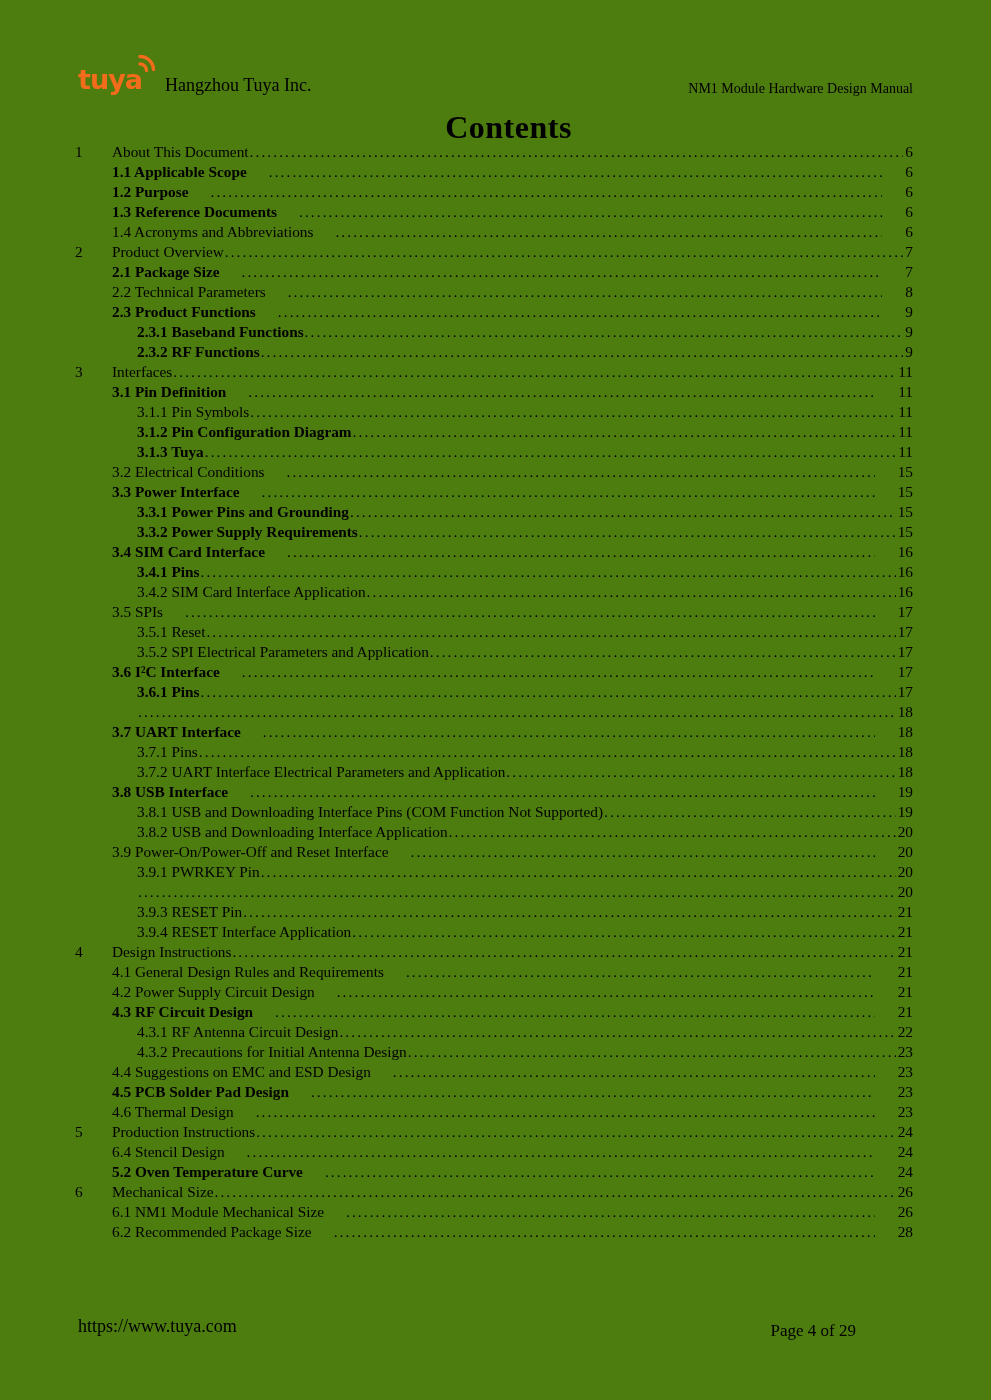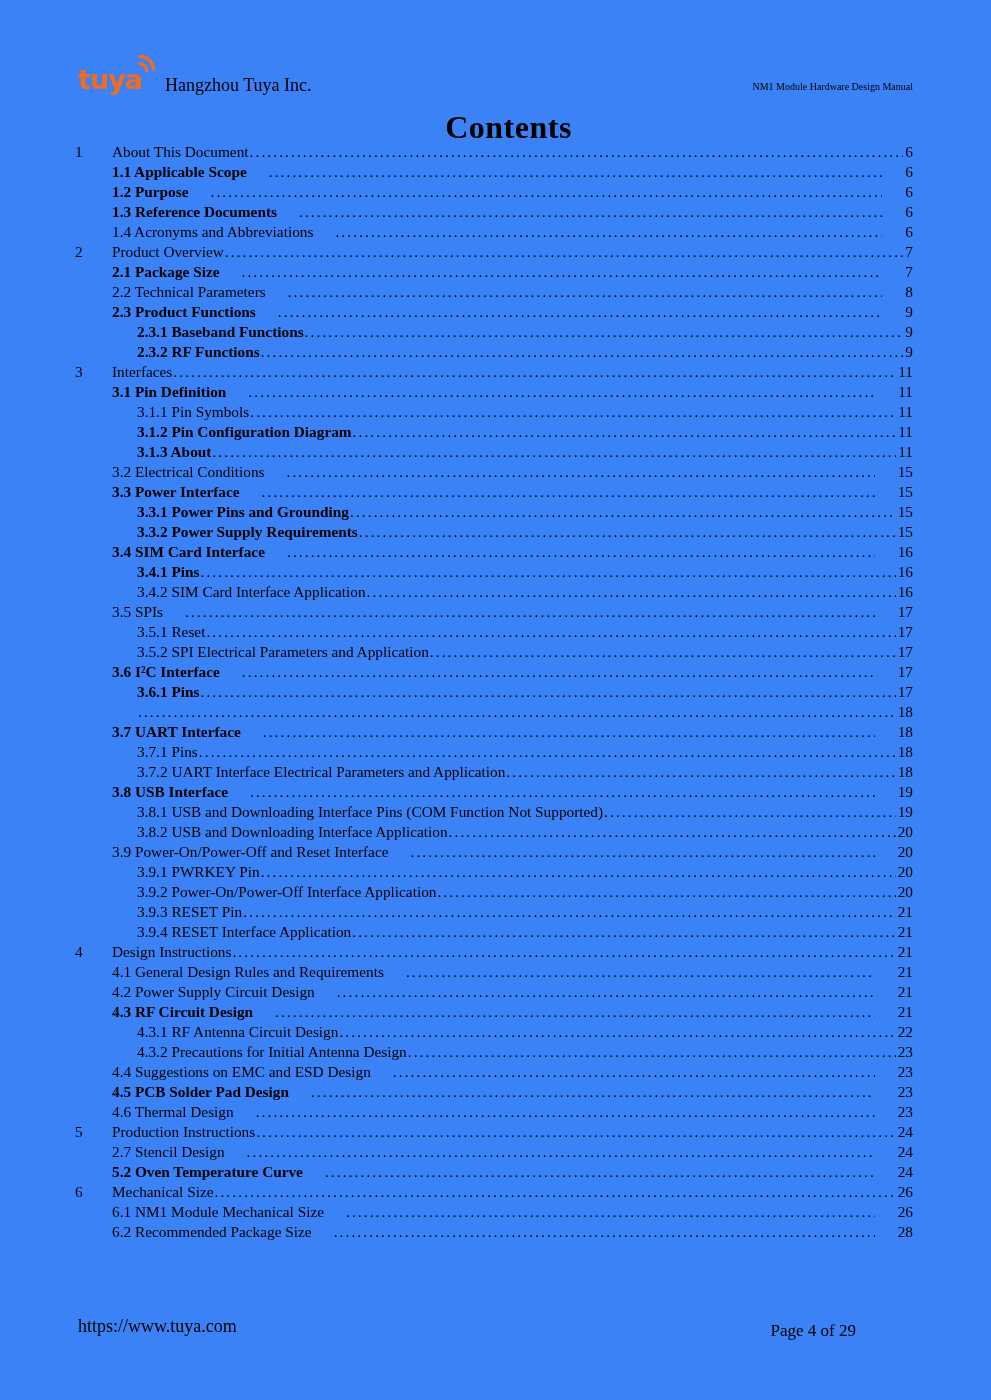--- a/index.html
+++ b/index.html
@@ -1,20 +1,20 @@
 <!DOCTYPE html>
 <html><head>
 <meta charset="utf-8">
 <style>
   html, body { margin: 0; padding: 0; background: #ffffff; }
   .page {
     position: relative;
     width: 991px;
     height: 1400px;
-    background: #3b82f6;
+    background: #4d7c0f;
     font-family: "Liberation Serif", serif;
     color: #000000;
     overflow: hidden;
   }
 
   
   .logo-group {
     position: absolute;
     left: 78px;
     top: 52px;
@@ -26,21 +26,21 @@
   .company-name {
     font-size: 18px;
     line-height: 1;
     padding-bottom: 4px;
     white-space: nowrap;
   }
   .doc-title {
     position: absolute;
     right: 78px;
     top: 81px;
-    font-size: 10px;
+    font-size: 14px;
     white-space: nowrap;
   }
 
   
   .page-title {
     position: absolute;
     top: 96px;
     left: 0;
     width: 100%;
     margin: 13px;
@@ -187,21 +187,21 @@
         <span class="toc-label">3.1.1 Pin Symbols</span>
         <span class="toc-dots">............................................................................................................................................................................................................................................................................................................</span>
         <span class="toc-page">11</span>
       </div>
       <div class="toc-row lv3 bold">
         <span class="toc-label">3.1.2 Pin Configuration Diagram</span>
         <span class="toc-dots">............................................................................................................................................................................................................................................................................................................</span>
         <span class="toc-page">11</span>
       </div>
       <div class="toc-row lv3 bold">
-        <span class="toc-label">3.1.3 About</span>
+        <span class="toc-label">3.1.3 Tuya</span>
         <span class="toc-dots">............................................................................................................................................................................................................................................................................................................</span>
         <span class="toc-page">11</span>
       </div>
       <div class="toc-row lv2">
         <span class="toc-label">3.2 Electrical Conditions</span>
         <span class="toc-dots">............................................................................................................................................................................................................................................................................................................</span>
         <span class="toc-page">15</span>
       </div>
       <div class="toc-row lv2 bold">
         <span class="toc-label">3.3 Power Interface</span>
@@ -296,21 +296,20 @@
         <span class="toc-label">3.9 Power-On/Power-Off and Reset Interface</span>
         <span class="toc-dots">............................................................................................................................................................................................................................................................................................................</span>
         <span class="toc-page">20</span>
       </div>
       <div class="toc-row lv3">
         <span class="toc-label">3.9.1 PWRKEY Pin</span>
         <span class="toc-dots">............................................................................................................................................................................................................................................................................................................</span>
         <span class="toc-page">20</span>
       </div>
       <div class="toc-row lv3">
-        <span class="toc-label">3.9.2 Power-On/Power-Off Interface Application</span>
         <span class="toc-dots">............................................................................................................................................................................................................................................................................................................</span>
         <span class="toc-page">20</span>
       </div>
       <div class="toc-row lv3">
         <span class="toc-label">3.9.3 RESET Pin</span>
         <span class="toc-dots">............................................................................................................................................................................................................................................................................................................</span>
         <span class="toc-page">21</span>
       </div>
       <div class="toc-row lv3">
         <span class="toc-label">3.9.4 RESET Interface Application</span>
@@ -363,21 +362,21 @@
         <span class="toc-dots">............................................................................................................................................................................................................................................................................................................</span>
         <span class="toc-page">23</span>
       </div>
       <div class="toc-row lv1">
         <span class="toc-num">5</span>
         <span class="toc-label">Production Instructions</span>
         <span class="toc-dots">............................................................................................................................................................................................................................................................................................................</span>
         <span class="toc-page">24</span>
       </div>
       <div class="toc-row lv2">
-        <span class="toc-label">2.7 Stencil Design</span>
+        <span class="toc-label">6.4 Stencil Design</span>
         <span class="toc-dots">............................................................................................................................................................................................................................................................................................................</span>
         <span class="toc-page">24</span>
       </div>
       <div class="toc-row lv2 bold">
         <span class="toc-label">5.2 Oven Temperature Curve</span>
         <span class="toc-dots">............................................................................................................................................................................................................................................................................................................</span>
         <span class="toc-page">24</span>
       </div>
       <div class="toc-row lv1">
         <span class="toc-num">6</span>

